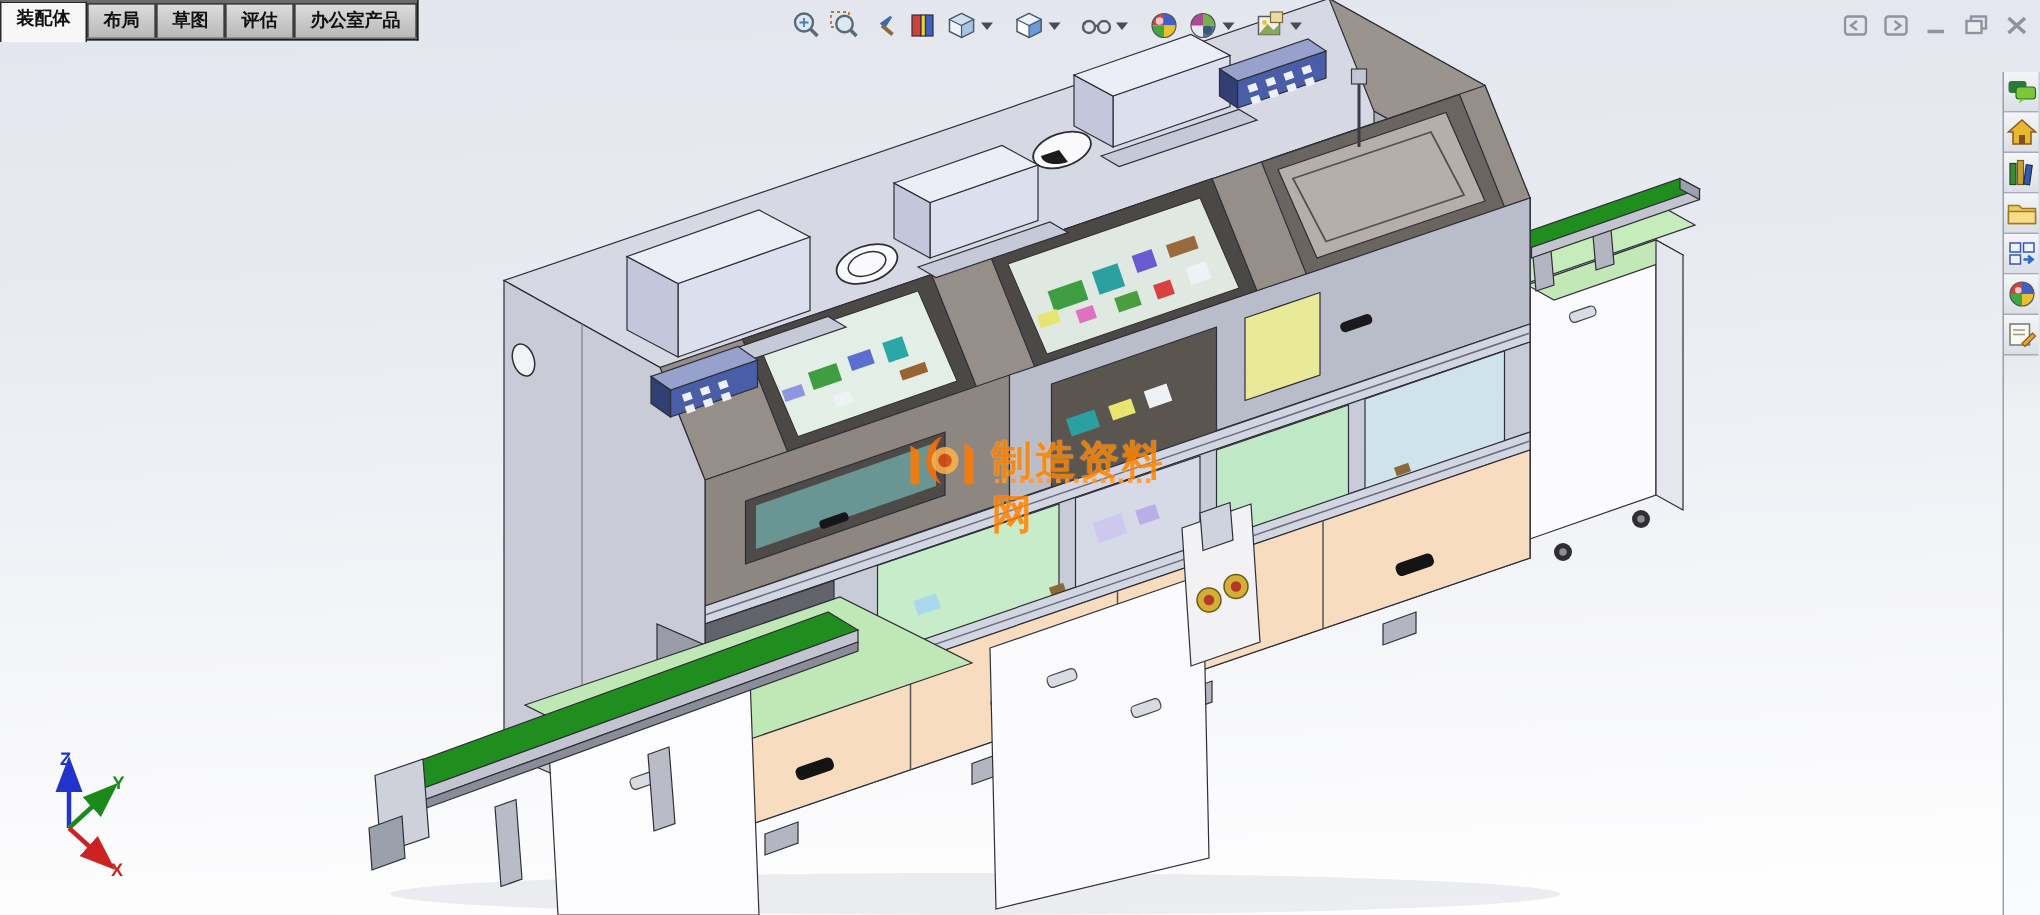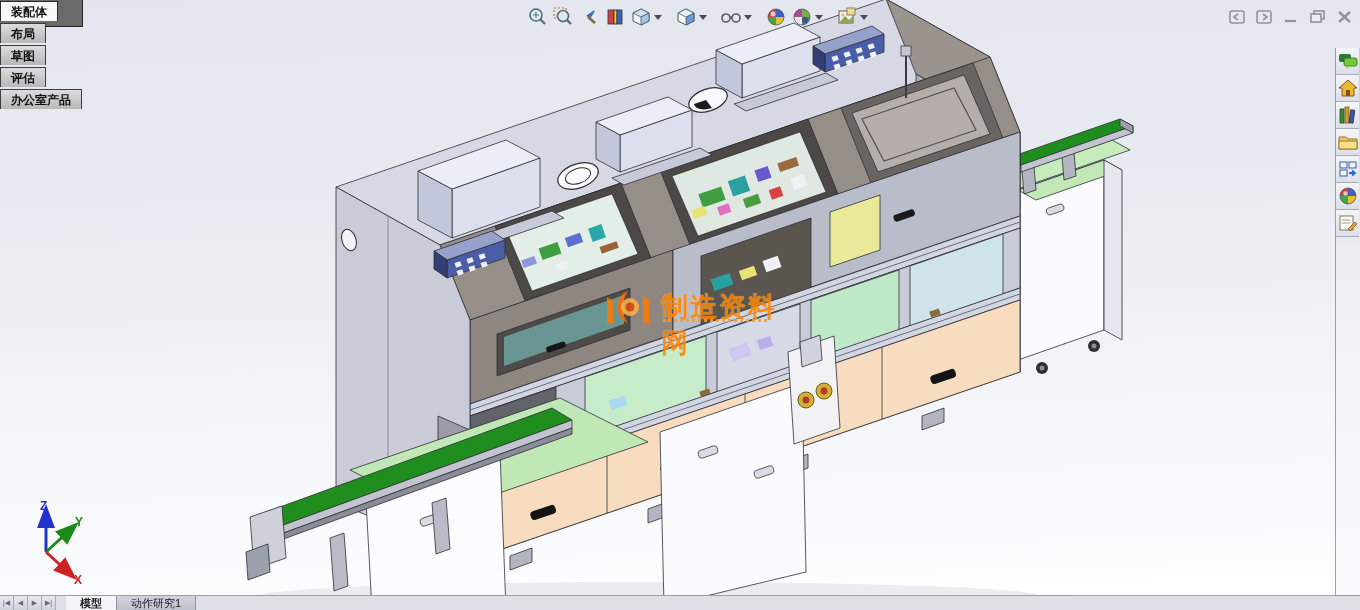--- a/index.html
+++ b/index.html
@@ -1,21 +1,21 @@
 <!DOCTYPE html>
 <html><head>
 <meta charset="utf-8">
 <style>
   html,body{margin:0;padding:0;}
   body{width:1360px;height:610px;overflow:hidden;font-family:"Liberation Sans","DejaVu Sans",sans-serif;position:relative;background:#fff;}
   #stage{position:absolute;inset:0;background:linear-gradient(178deg,#e3e6ee 0%,#e8eaf1 30%,#f3f4f8 62%,#ffffff 100%);}
   svg text{user-select:none;}
   .p{stroke:#2e2e36;stroke-width:.8;}
   
-  #cmdtabs{position:absolute;left:0;top:0;height:26px;background:#6b6b6b;border:1px solid #1f1f1f;border-left:none;border-top:none;display:flex;align-items:flex-start;z-index:30;flex-direction:column;}
+  #cmdtabs{position:absolute;left:0;top:0;height:26px;background:#6b6b6b;border:1px solid #1f1f1f;border-left:none;border-top:none;display:flex;align-items:flex-start;z-index:30;}
   .tab{height:20px;margin-top:2px;padding:2px 10px 0 10px;background:linear-gradient(#dcdcdc,#b8b8b8);border:1px solid #3c3c3c;border-bottom:none;font-size:12px;font-weight:bold;color:#111;white-space:nowrap;cursor:pointer;}
   .tab.active{height:24px;margin-top:1px;background:#f7f7f7;border-color:#2a2a2a;}
   
   #hud{position:absolute;left:524px;top:4px;height:26px;display:flex;align-items:center;z-index:30;}
   .hudbtn{width:24px;height:24px;margin:0 1px;display:flex;align-items:center;justify-content:center;cursor:pointer;}
   .caret{width:0;height:0;border-left:4px solid transparent;border-right:4px solid transparent;border-top:5px solid #4a4a55;margin:0 3px 0 0;cursor:pointer;}
   .hudgap{width:8px;}
   
   #winctl{position:absolute;right:6px;top:8px;display:flex;gap:9px;z-index:30;}
   .wbtn{width:18px;height:18px;display:flex;align-items:center;justify-content:center;cursor:pointer;}
@@ -476,23 +476,14 @@
   <div class="tpbtn">
     <svg width="20" height="18">
           <rect x="2" y="2" width="13" height="14" fill="#fafaf2" stroke="#7a7a66" stroke-width="1"></rect>
           <line x1="4" y1="6" x2="12" y2="6" stroke="#9a9a8a" stroke-width="1"></line>
           <line x1="4" y1="9" x2="12" y2="9" stroke="#9a9a8a" stroke-width="1"></line>
           <path d="M10 15 L17 8 L19 10 L12 17 Z" fill="#e8a040" stroke="#8a5a1a" stroke-width=".8"></path>
         </svg>
   </div>
 </div>
 
-<div id="statusbar">
-  <div class="navbtn">|◀</div>
-  <div class="navbtn">◀</div>
-  <div class="navbtn">▶</div>
-  <div class="navbtn">▶|</div>
-  <div style="width:10px;"></div>
-  <div class="stab active">模型</div>
-  <div class="stab">动作研究1</div>
-</div>
 
 </div>
 
 </body></html>

